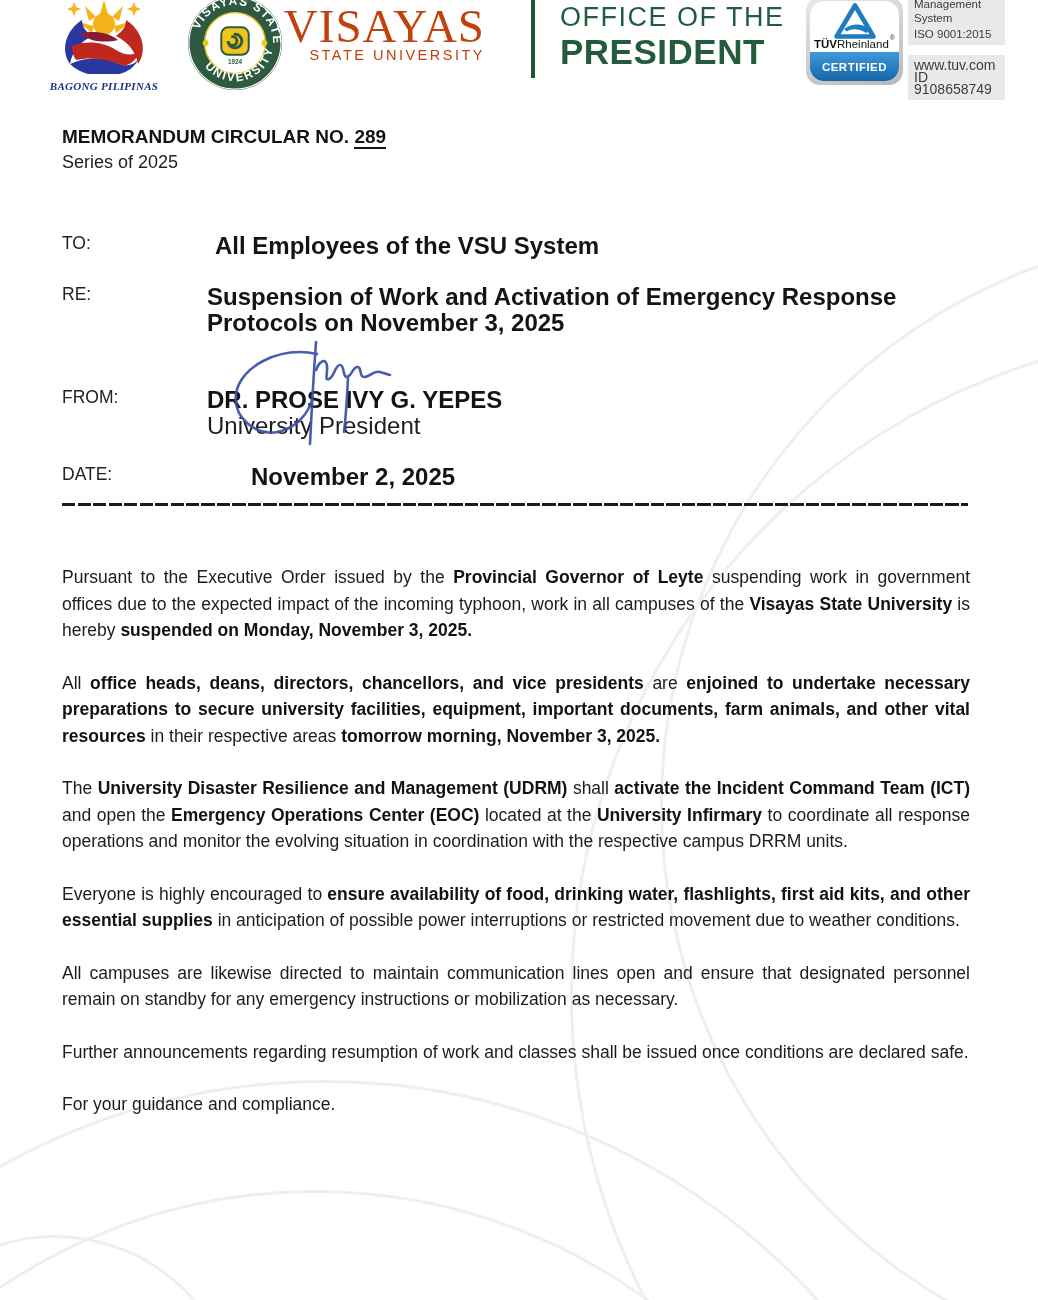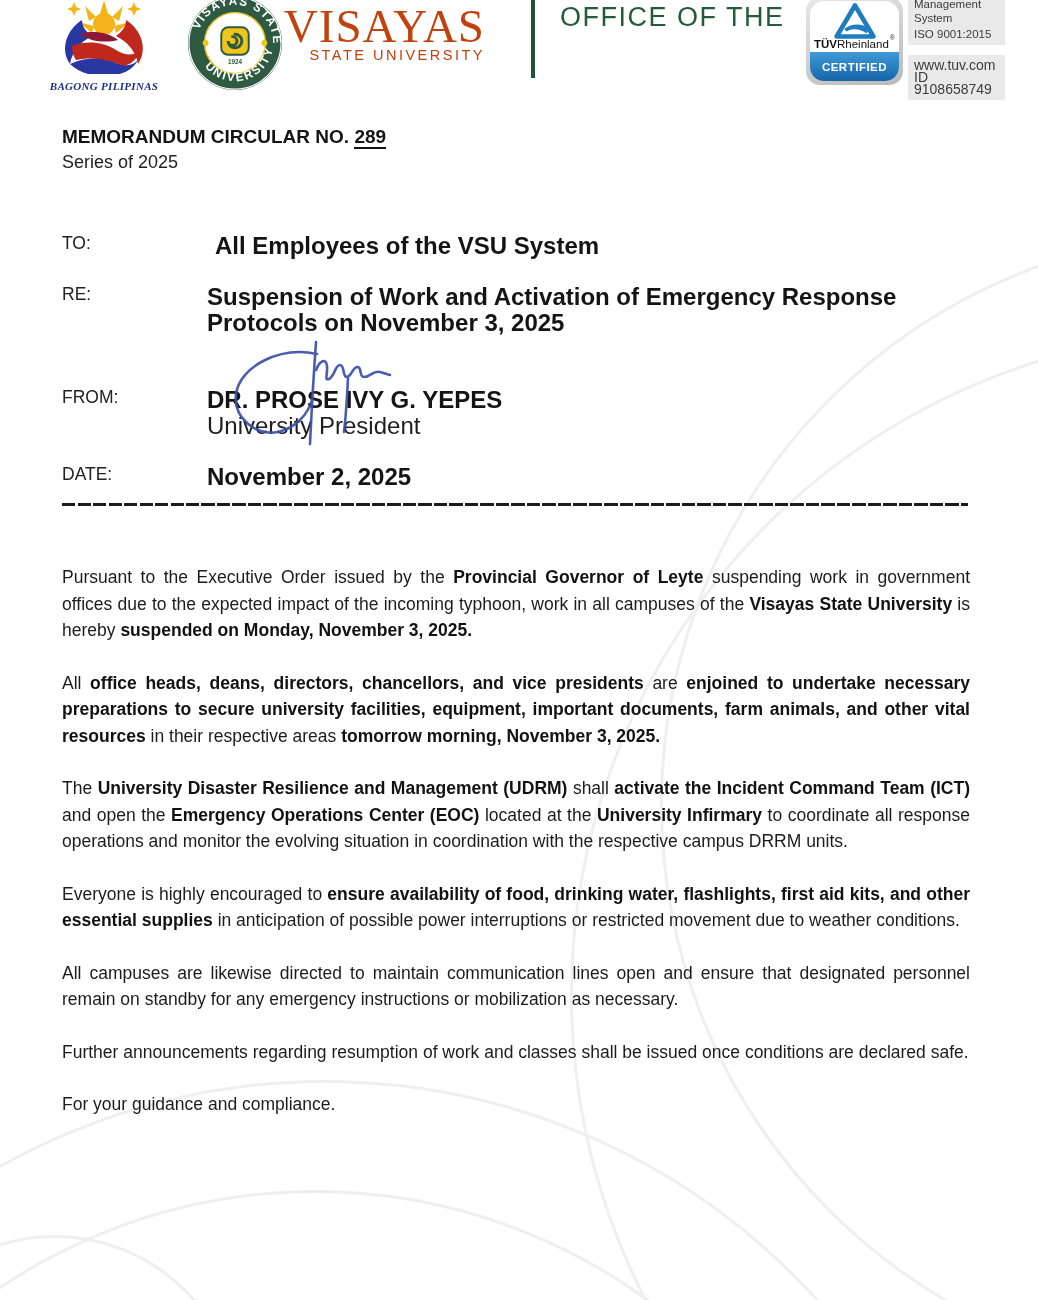--- a/index.html
+++ b/index.html
@@ -87,21 +87,21 @@
   .memo-series { position: absolute; left: 62px; top: 152px; font-size: 18px; color: #222; z-index: 2; }
 
   
   .meta-row { position: absolute; left: 62px; width: 908px; display: flex; z-index: 2; }
   .meta-label { width: 145px; flex: 0 0 145px; font-size: 17.5px; color: #222; }
   .meta-value { flex: 1; font-size: 24px; line-height: 26px; }
   .meta-bold { font-weight: bold; color: #141414; }
   .row-to   { top: 233px; gap: 8px; }
   .row-re   { top: 284px; }
   .row-from { top: 387px; }
-  .row-date { top: 464px; }
+  .row-date { top: 464px; gap: 44px; }
   .from-title { font-weight: normal; color: #1e1e1e; }
 
   .signature { position: absolute; left: 220px; top: 340px; z-index: 3; }
 
   .separator {
     position: absolute; left: 62px; top: 503px; width: 906px; height: 2.5px; z-index: 2;
     background: repeating-linear-gradient(90deg, #1b1b1b 0 13px, rgba(0,0,0,0) 13px 15.5px);
   }
 
   
@@ -175,20 +175,21 @@
 
     <div class="wordmark">
       <div class="wordmark-main">VISAYAS</div>
       <div class="wordmark-sub">STATE UNIVERSITY</div>
     </div>
 
     <div class="hdr-divider"></div>
 
     <div class="office">
       <div class="office-line1">OFFICE OF THE</div>
+      <div class="office-line2">PRESIDENT</div>
     </div>
 
     <div class="tuv-badge">
       <div class="tuv-inner">
         <svg class="tuv-tri" width="42" height="36" viewBox="0 0 100 86">
           <path d="M50 6 L94 80 L6 80 Z" fill="none" stroke="#1f7cc0" stroke-width="11" stroke-linejoin="round"></path>
           <path d="M24 62 C44 48 66 48 84 62 L78 72 C60 60 42 60 30 68 Z" fill="#1f7cc0"></path>
         </svg>
         <div class="tuv-brandrow">
           <span class="tuv-brand"><b>TÜV</b><span>Rheinland</span></span>

